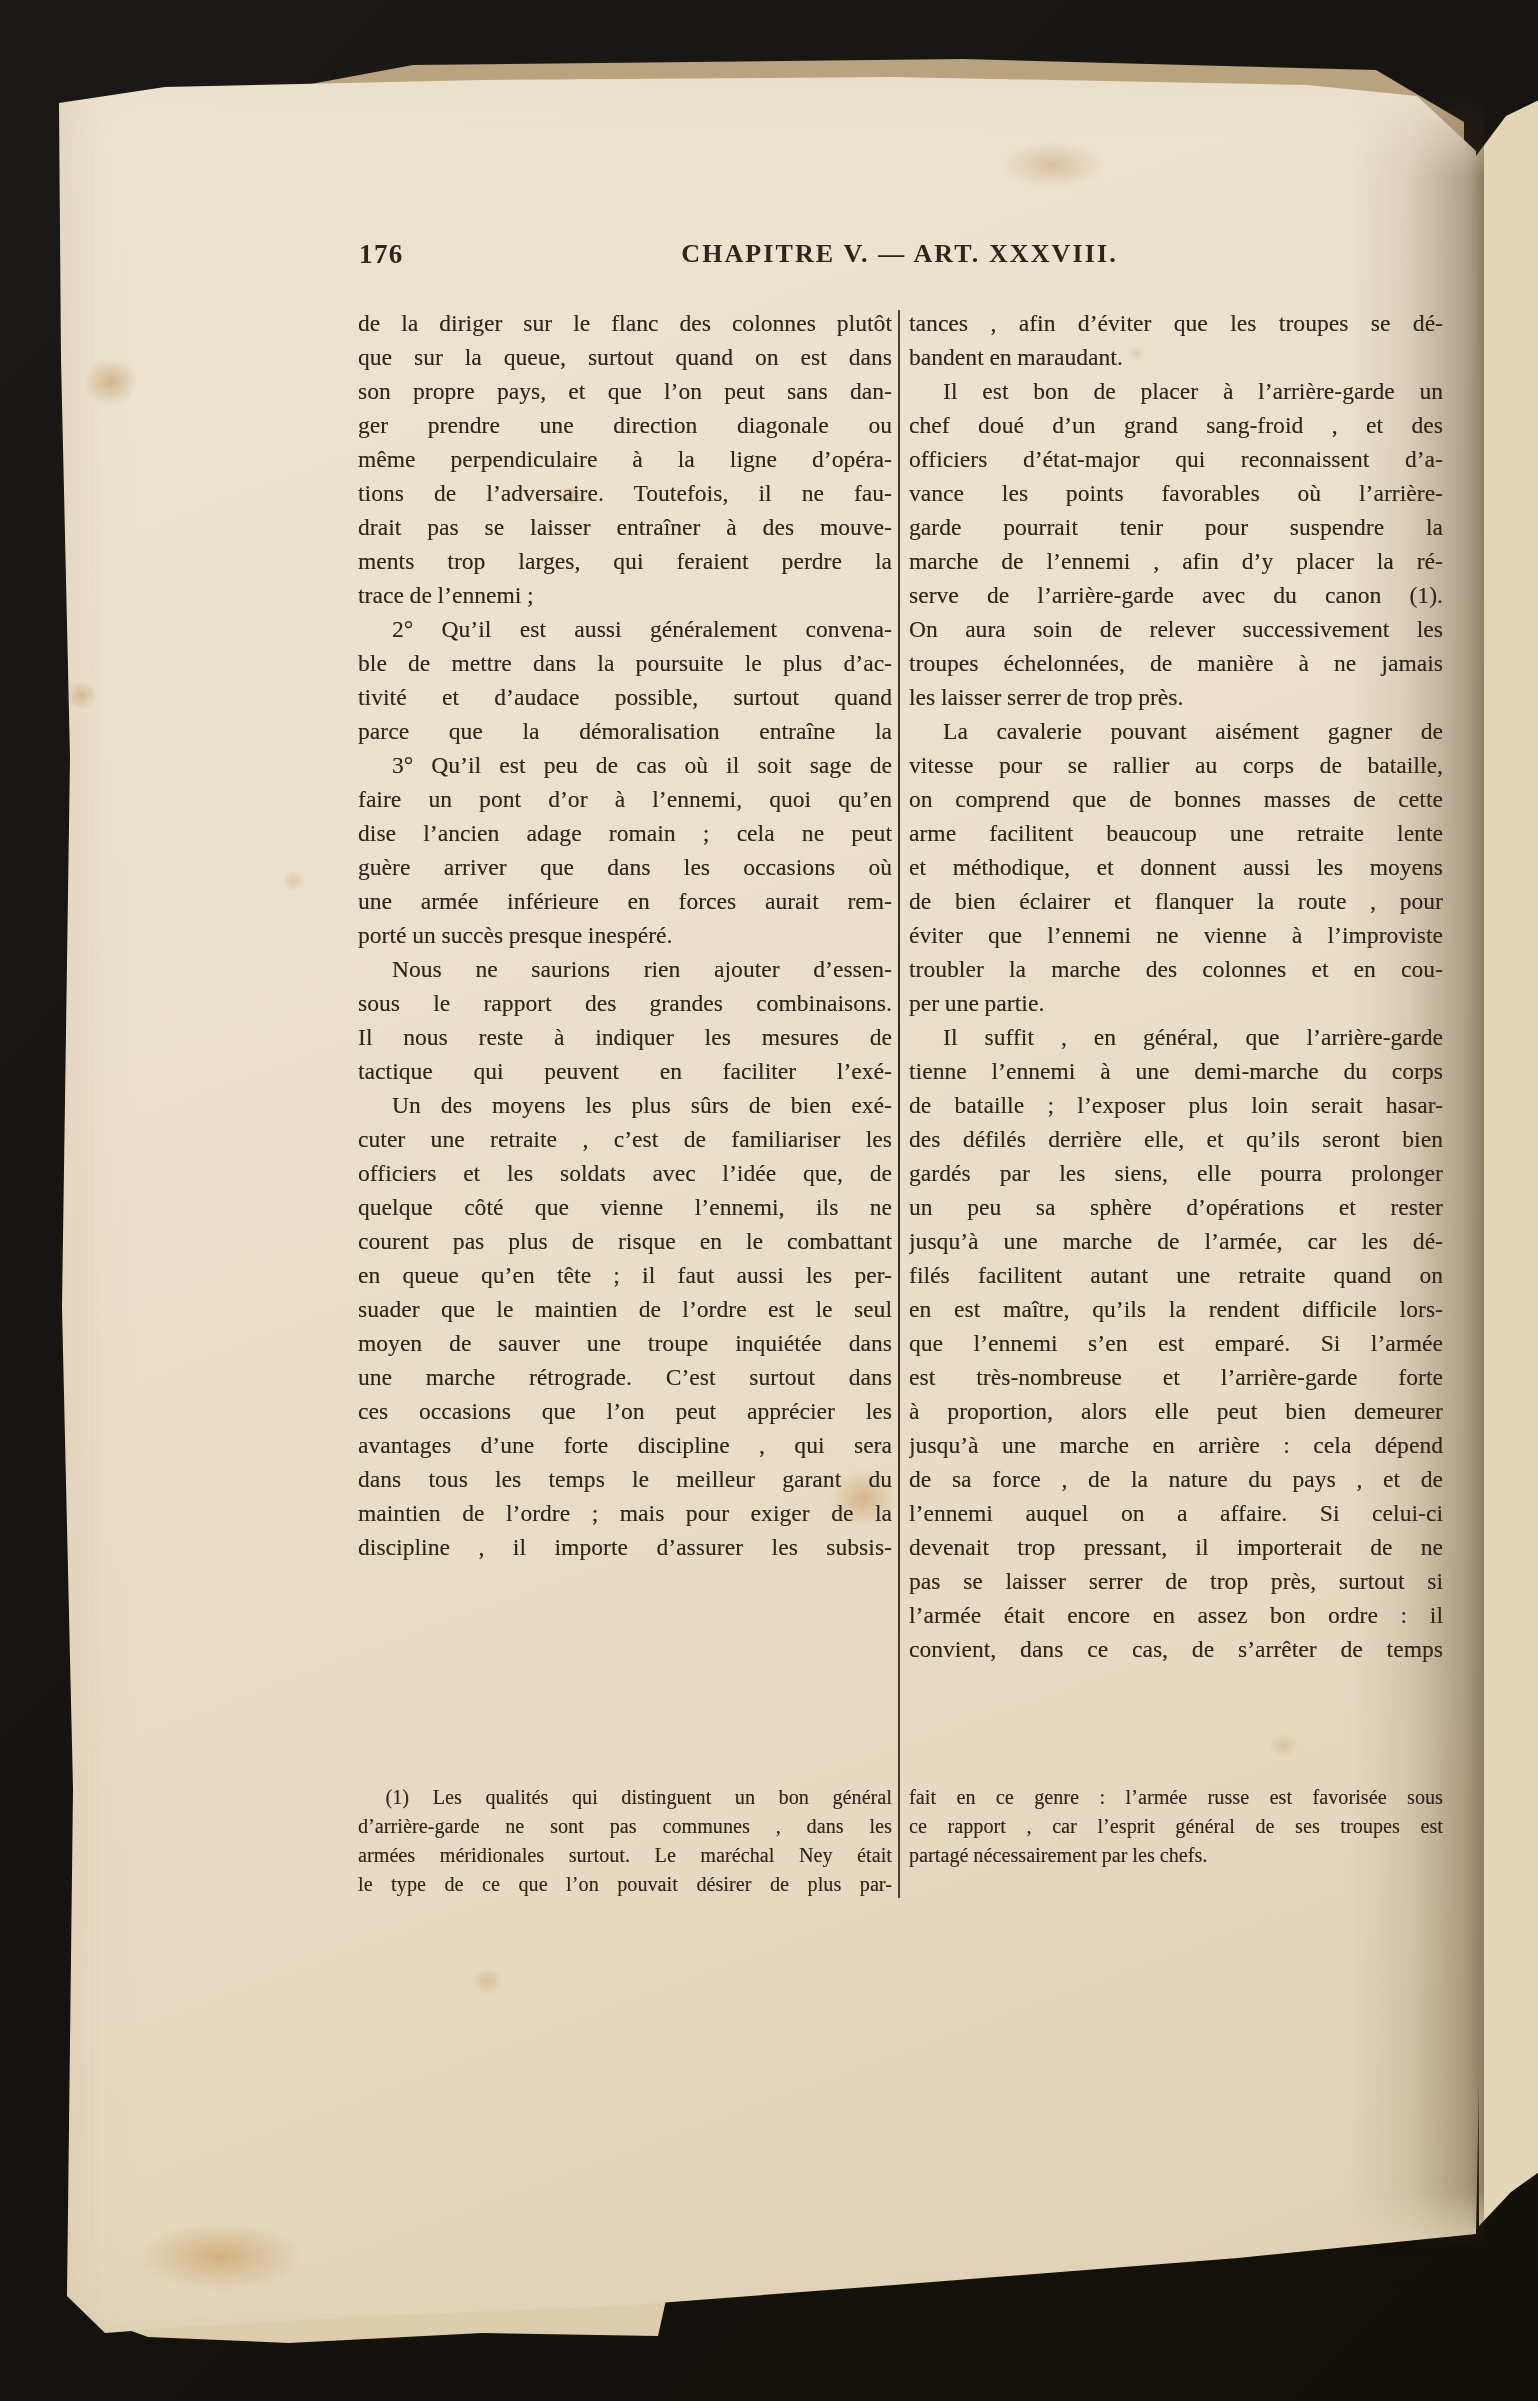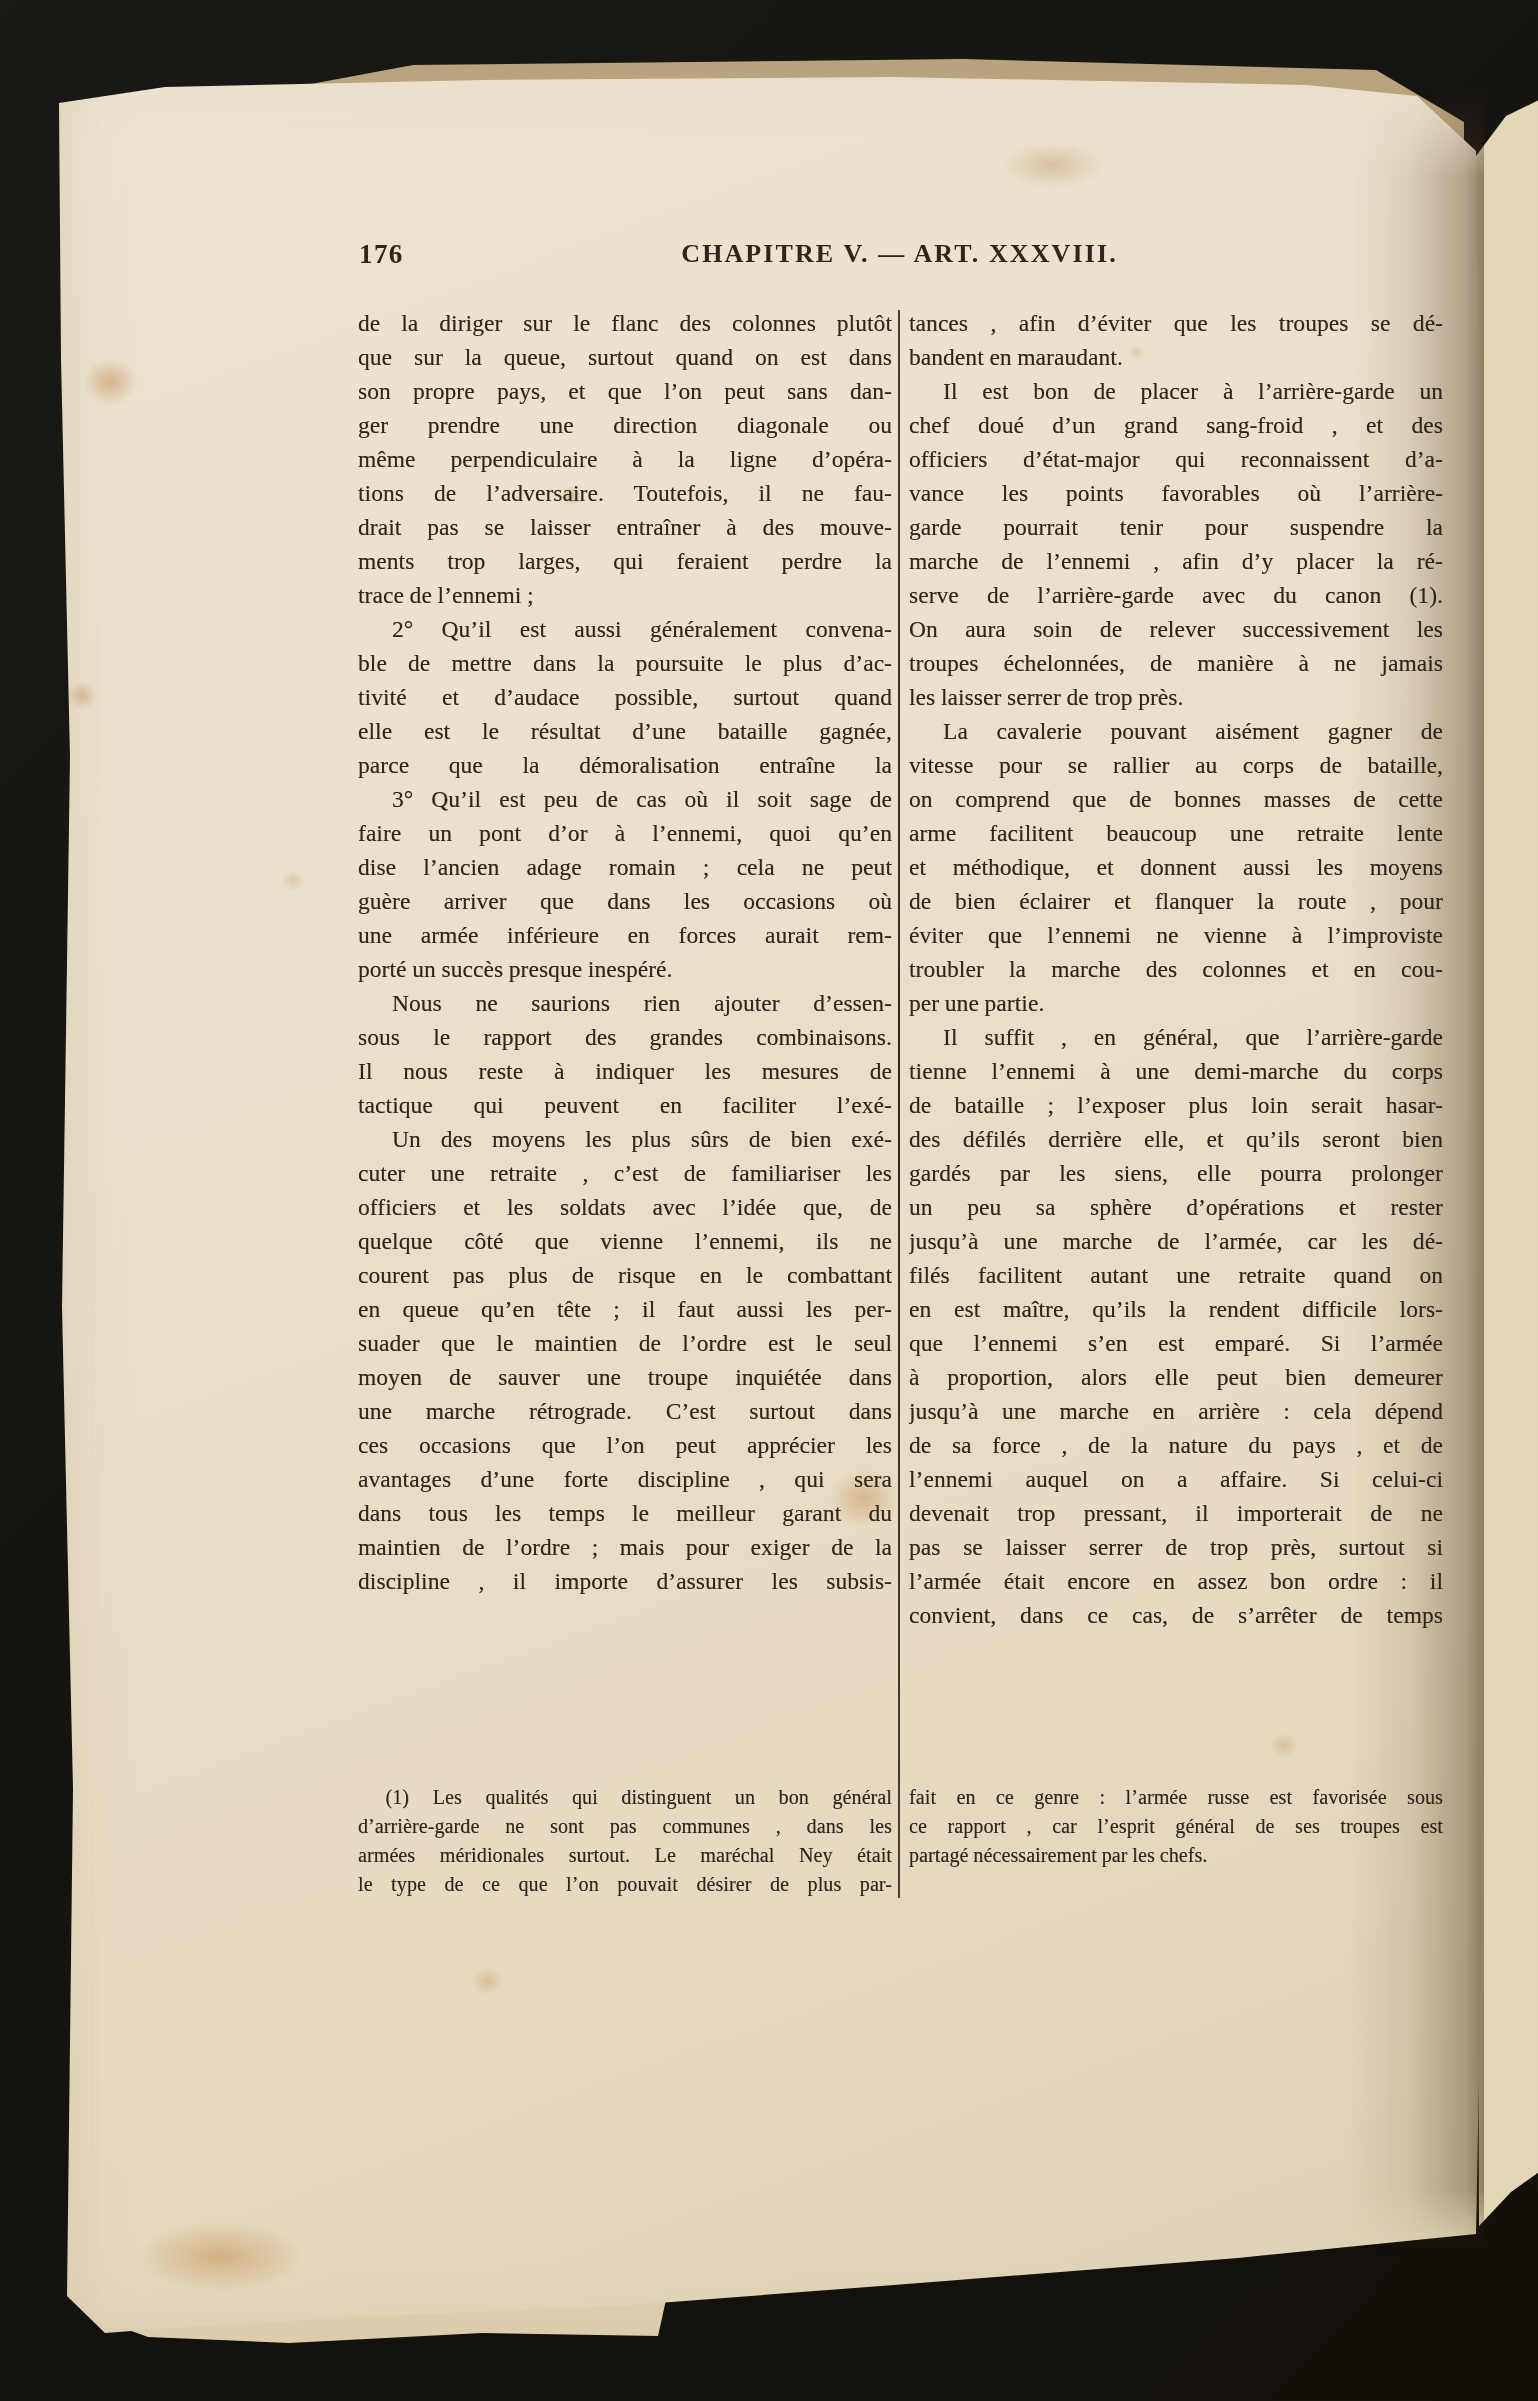--- a/index.html
+++ b/index.html
@@ -116,21 +116,20 @@
         <div class="ln">son propre pays, et que l’on peut sans dan-</div>
         <div class="ln">ger prendre une direction diagonale ou</div>
         <div class="ln">même perpendiculaire à la ligne d’opéra-</div>
         <div class="ln">tions de l’adversaire. Toutefois, il ne fau-</div>
         <div class="ln">drait pas se laisser entraîner à des mouve-</div>
         <div class="ln">ments trop larges, qui feraient perdre la</div>
         <div class="ln end">trace de l’ennemi ;</div>
         <div class="ln ind">2° Qu’il est aussi généralement convena-</div>
         <div class="ln">ble de mettre dans la poursuite le plus d’ac-</div>
         <div class="ln">tivité et d’audace possible, surtout quand</div>
-        <div class="ln">elle est le résultat d’une bataille gagnée,</div>
         <div class="ln">parce que la démoralisation entraîne la</div>
         <div class="ln ind">3° Qu’il est peu de cas où il soit sage de</div>
         <div class="ln">faire un pont d’or à l’ennemi, quoi qu’en</div>
         <div class="ln">dise l’ancien adage romain ; cela ne peut</div>
         <div class="ln">guère arriver que dans les occasions où</div>
         <div class="ln">une armée inférieure en forces aurait rem-</div>
         <div class="ln end">porté un succès presque inespéré.</div>
         <div class="ln ind">Nous ne saurions rien ajouter d’essen-</div>
         <div class="ln">sous le rapport des grandes combinaisons.</div>
         <div class="ln">Il nous reste à indiquer les mesures de</div>
@@ -179,20 +178,21 @@
         <div class="ln ind">Il suffit , en général, que l’arrière-garde</div>
         <div class="ln">tienne l’ennemi à une demi-marche du corps</div>
         <div class="ln">de bataille ; l’exposer plus loin serait hasar-</div>
         <div class="ln">des défilés derrière elle, et qu’ils seront bien</div>
         <div class="ln">gardés par les siens, elle pourra prolonger</div>
         <div class="ln">un peu sa sphère d’opérations et rester</div>
         <div class="ln">jusqu’à une marche de l’armée, car les dé-</div>
         <div class="ln">filés facilitent autant une retraite quand on</div>
         <div class="ln">en est maître, qu’ils la rendent difficile lors-</div>
         <div class="ln">que l’ennemi s’en est emparé. Si l’armée</div>
+        <div class="ln">est très-nombreuse et l’arrière-garde forte</div>
         <div class="ln">à proportion, alors elle peut bien demeurer</div>
         <div class="ln">jusqu’à une marche en arrière : cela dépend</div>
         <div class="ln">de sa force , de la nature du pays , et de</div>
         <div class="ln">l’ennemi auquel on a affaire. Si celui-ci</div>
         <div class="ln">devenait trop pressant, il importerait de ne</div>
         <div class="ln">pas se laisser serrer de trop près, surtout si</div>
         <div class="ln">l’armée était encore en assez bon ordre : il</div>
         <div class="ln">convient, dans ce cas, de s’arrêter de temps</div>
       </div>
 

